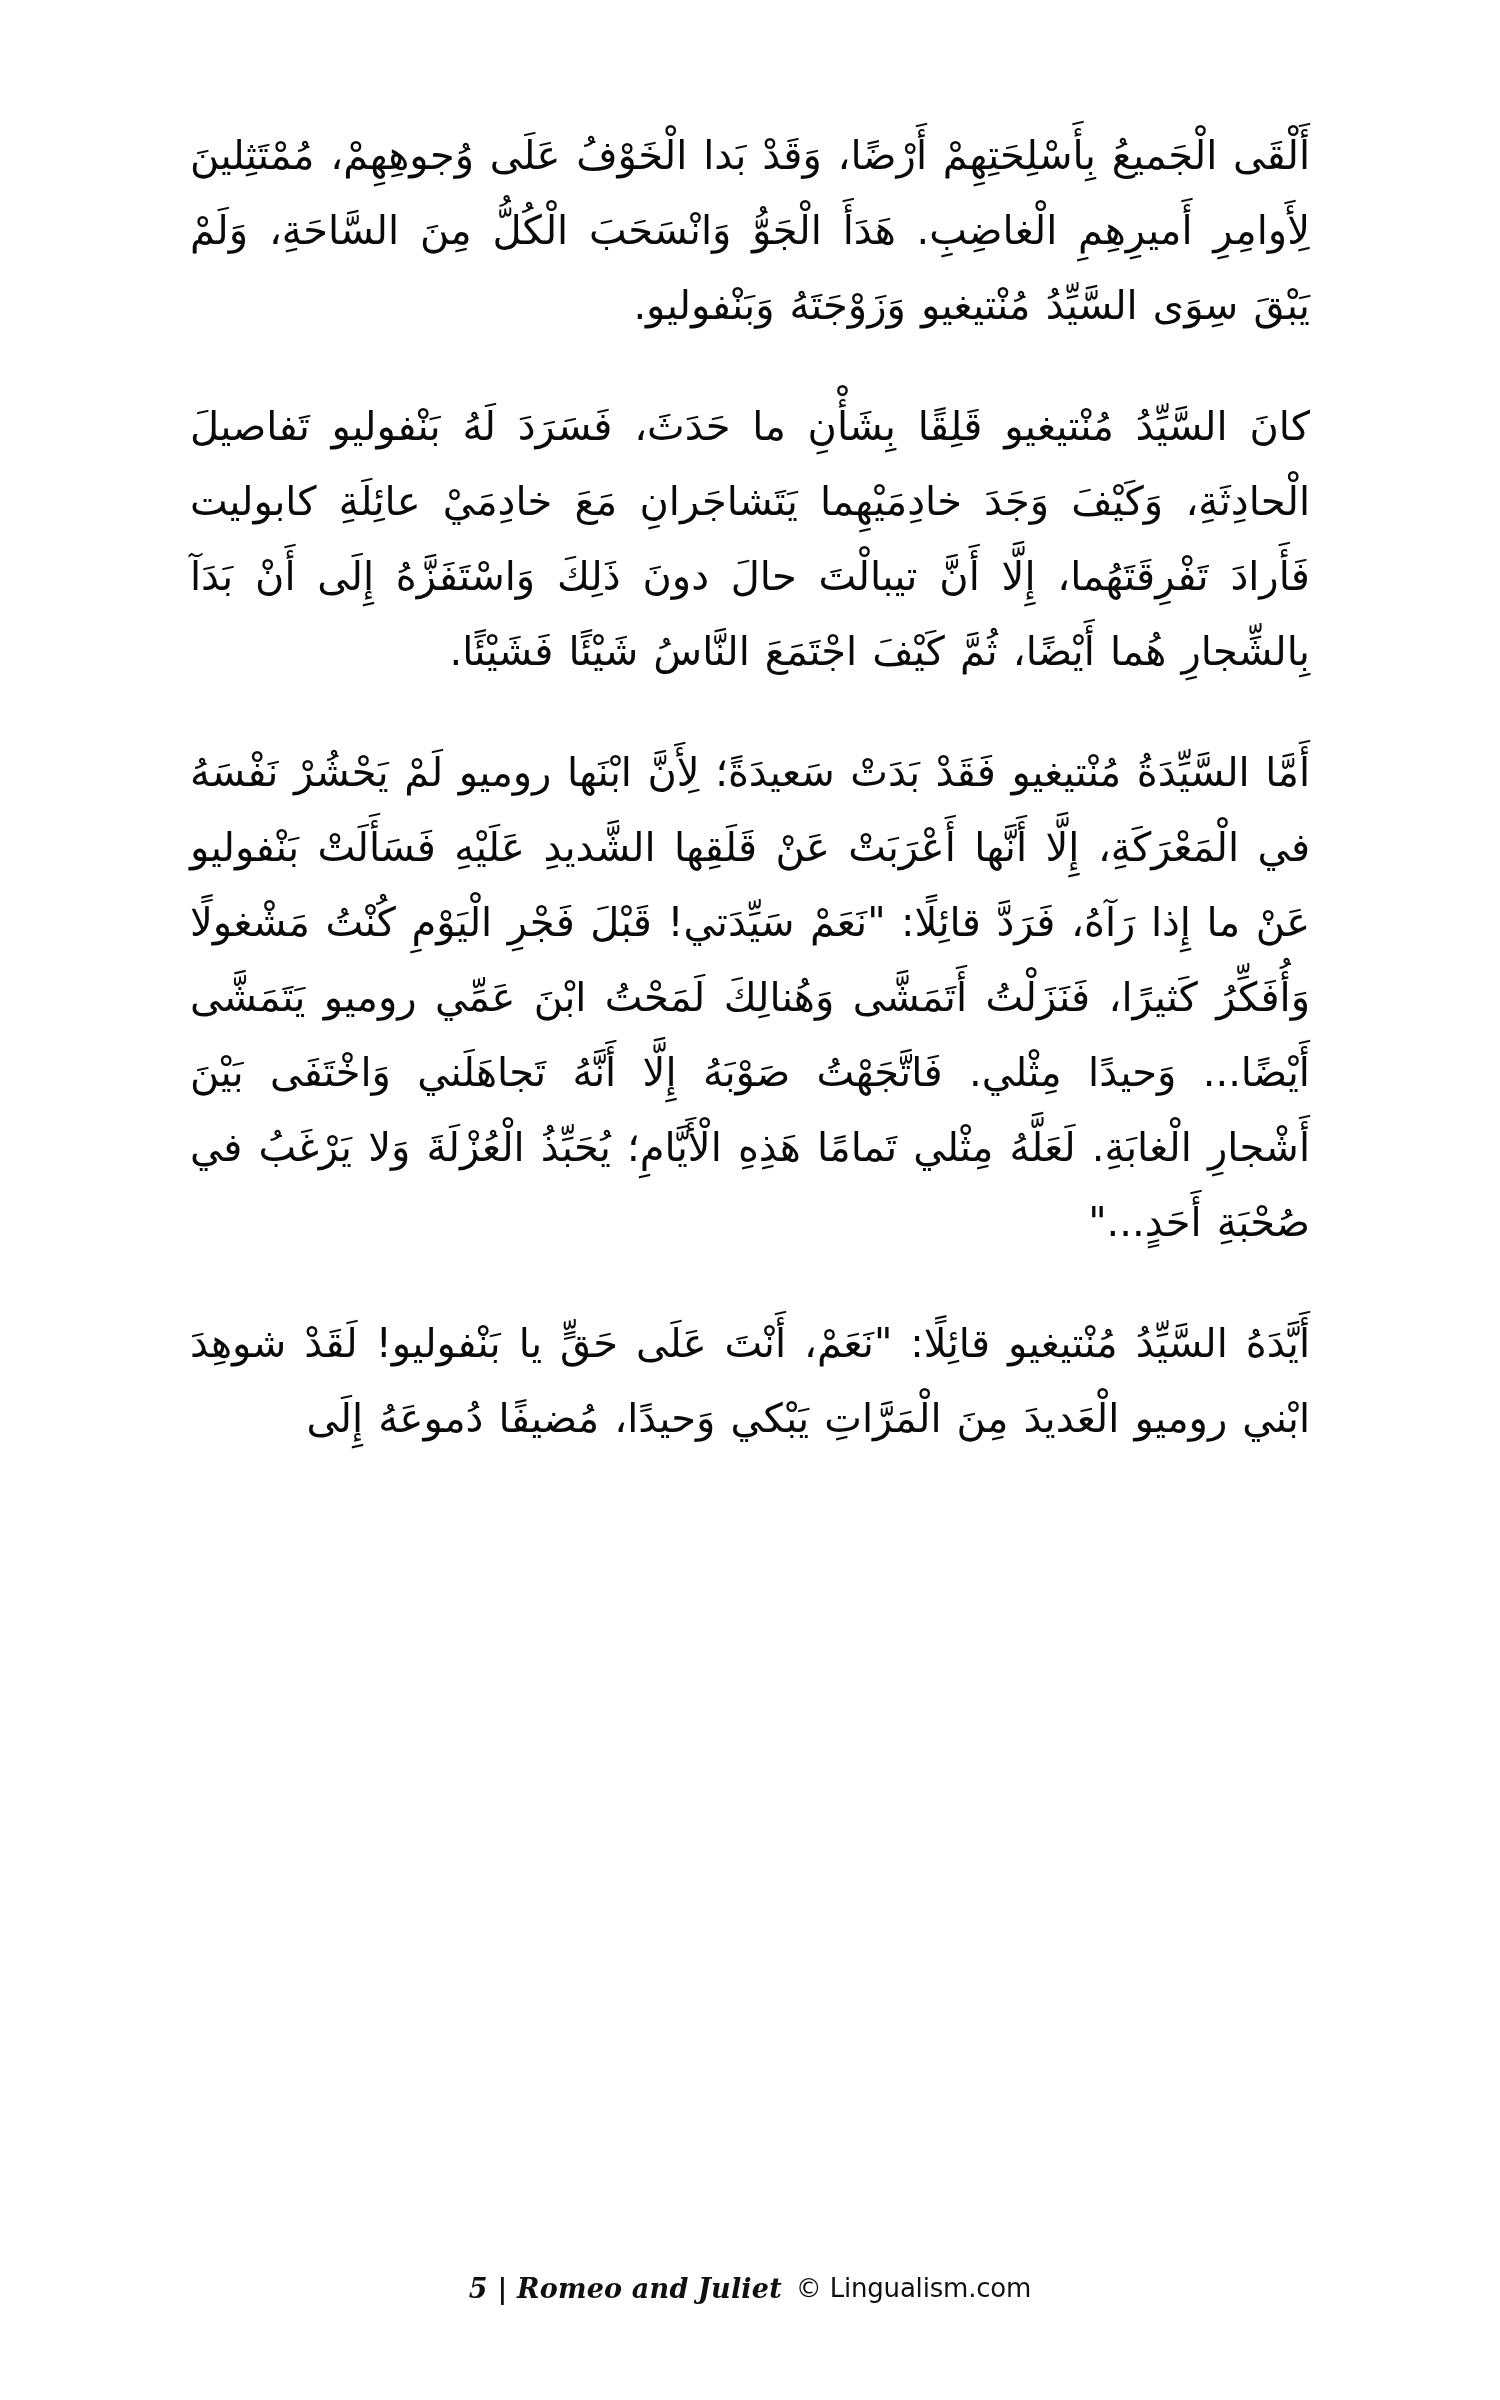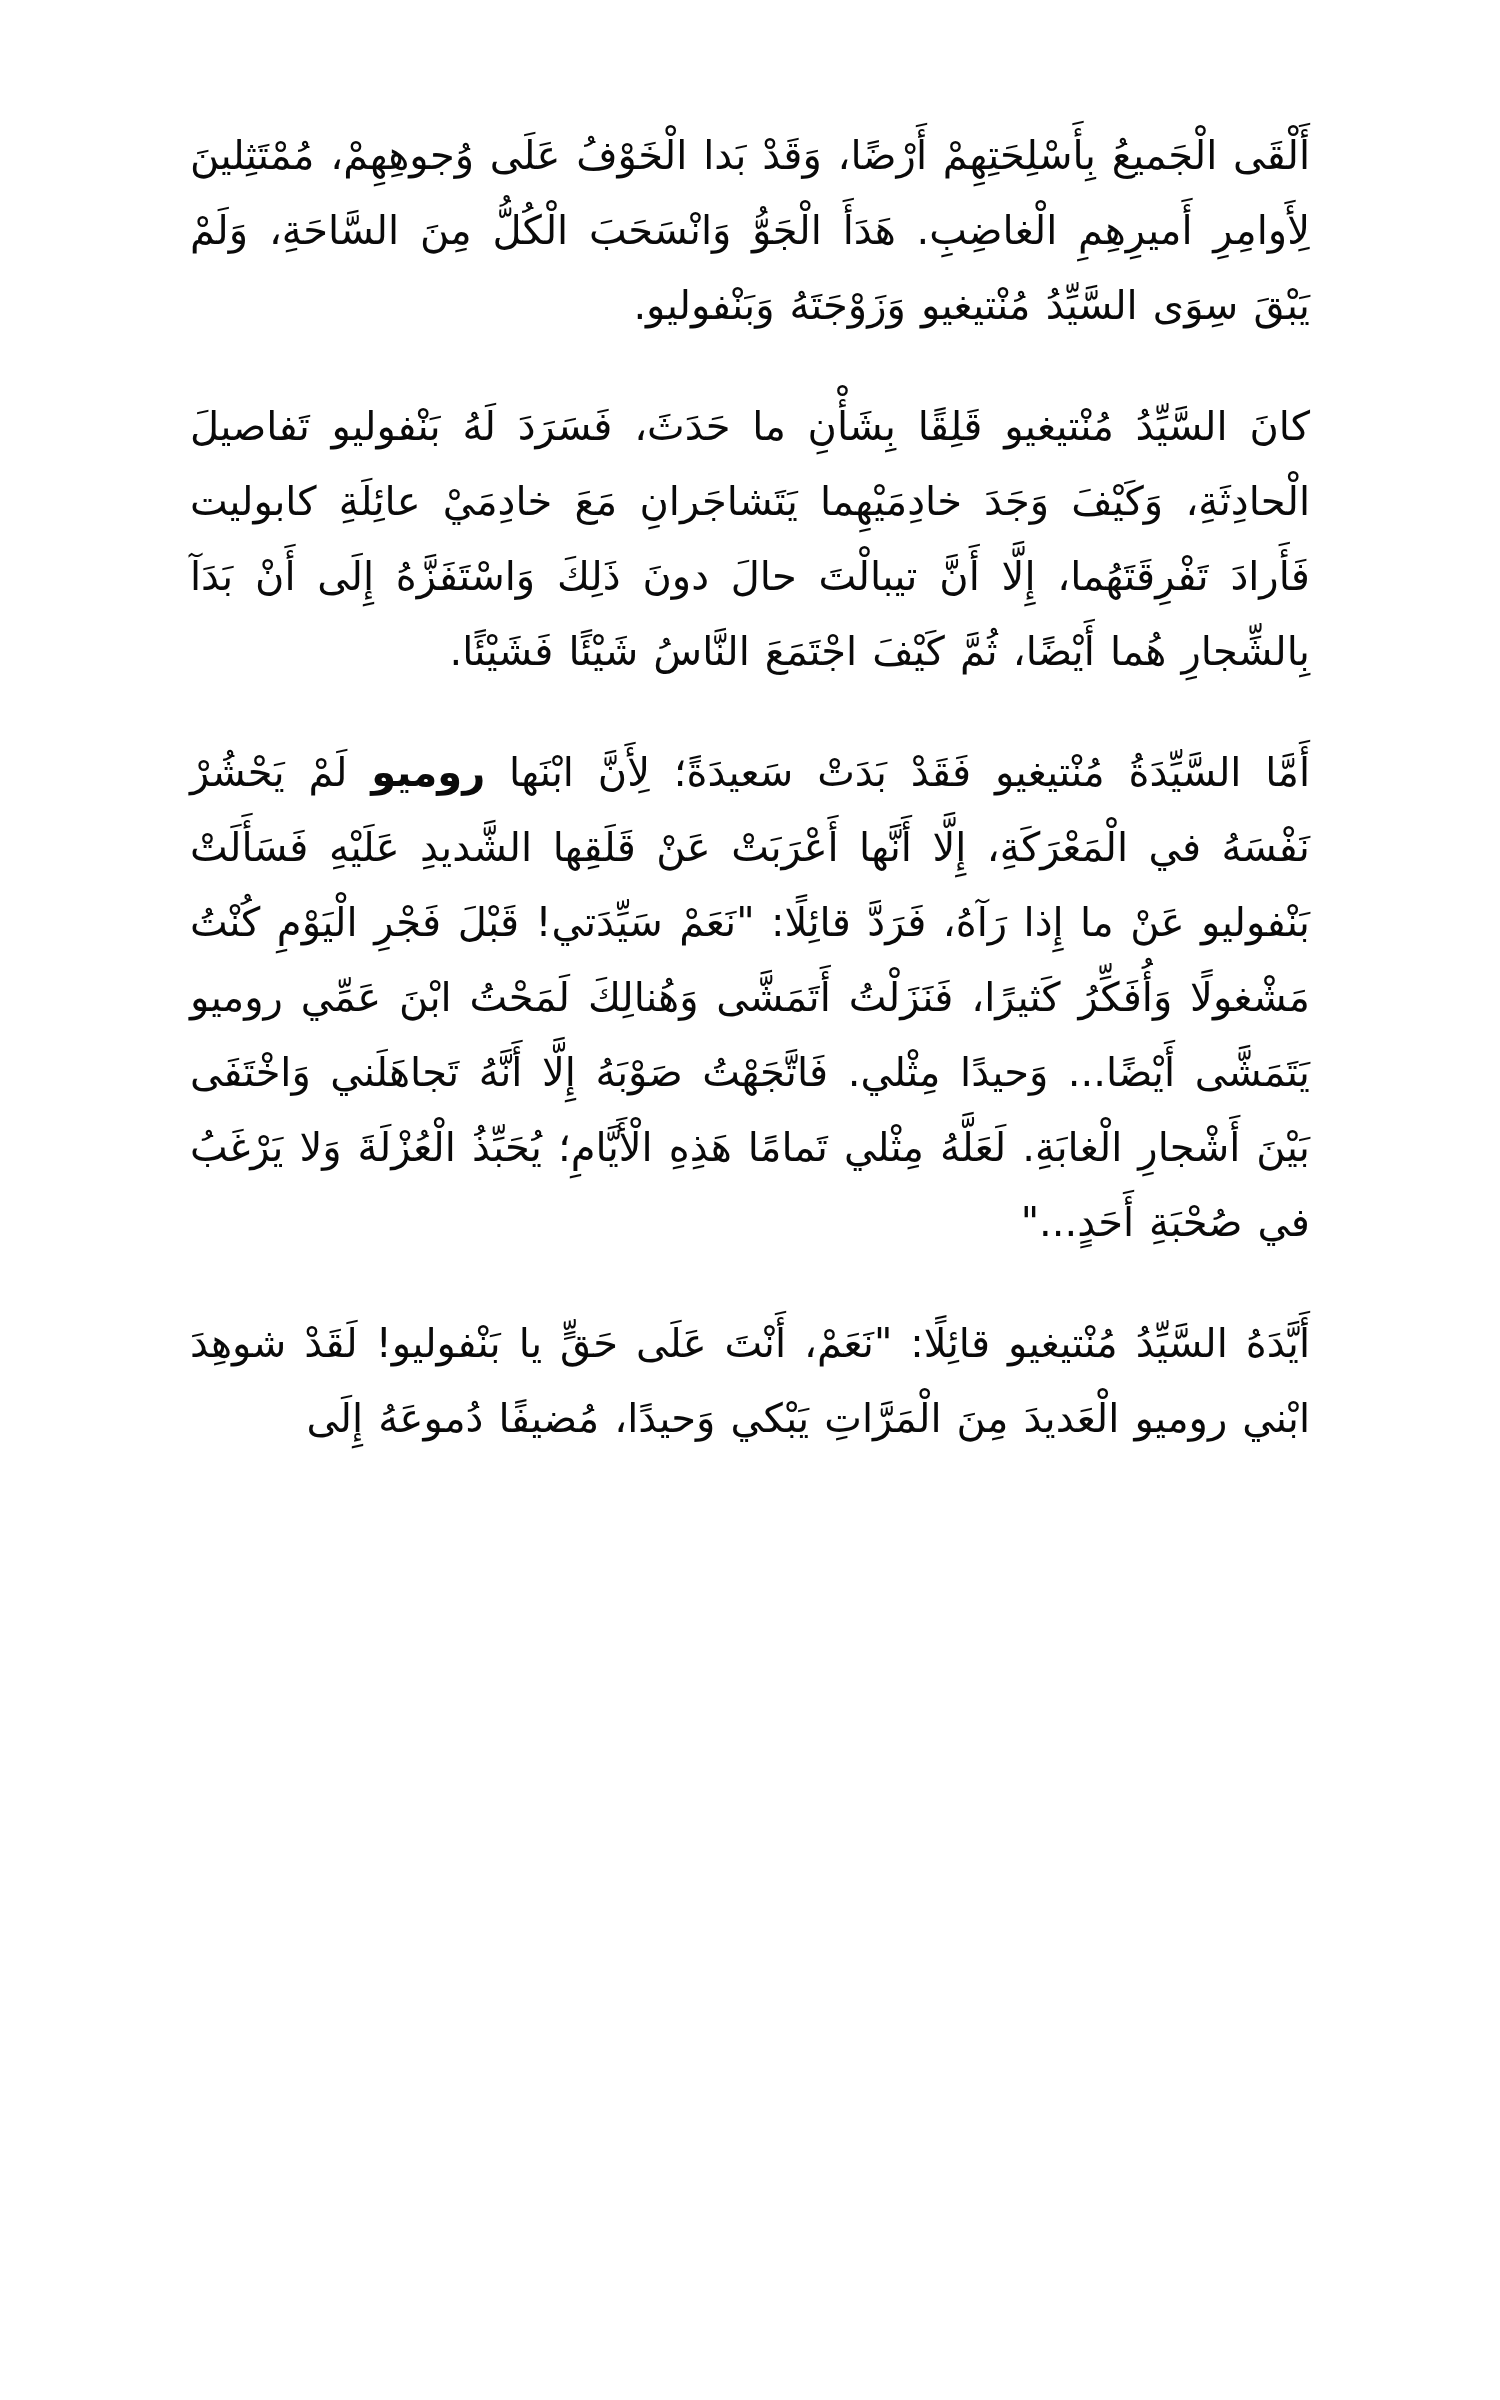--- a/index.html
+++ b/index.html
@@ -40,21 +40,21 @@
     word-spacing: 0.06em;
     letter-spacing: 0;
   }
 
   .para:last-of-type {
     margin-bottom: 0;
   }
 
   
   .para .bold {
-    font-weight: bold;
+    font-weight: normal;
   }
 
   .footer {
     position: absolute;
     left: 0;
     right: 0;
     top: 2258px;
     height: 60px;
     direction: ltr;
     display: flex;
@@ -99,14 +99,18 @@
     <p class="para">
       <span>أَمَّا السَّيِّدَةُ مُنْتيغيو فَقَدْ بَدَتْ سَعيدَةً؛ لِأَنَّ ابْنَها </span><span class="bold">روميو</span><span> لَمْ يَحْشُرْ نَفْسَهُ في الْمَعْرَكَةِ، إِلَّا أَنَّها أَعْرَبَتْ عَنْ قَلَقِها الشَّديدِ عَلَيْهِ فَسَأَلَتْ بَنْفوليو عَنْ ما إِذا رَآهُ، فَرَدَّ قائِلًا: "نَعَمْ سَيِّدَتي! قَبْلَ فَجْرِ الْيَوْمِ كُنْتُ مَشْغولًا وَأُفَكِّرُ كَثيرًا، فَنَزَلْتُ أَتَمَشَّى وَهُنالِكَ لَمَحْتُ ابْنَ عَمِّي روميو يَتَمَشَّى أَيْضًا... وَحيدًا مِثْلي. فَاتَّجَهْتُ صَوْبَهُ إِلَّا أَنَّهُ تَجاهَلَني وَاخْتَفَى بَيْنَ أَشْجارِ الْغابَةِ. لَعَلَّهُ مِثْلي تَمامًا هَذِهِ الْأَيَّامِ؛ يُحَبِّذُ الْعُزْلَةَ وَلا يَرْغَبُ في صُحْبَةِ أَحَدٍ..."</span>
     </p>
 
     <p class="para">
       <span>أَيَّدَهُ السَّيِّدُ مُنْتيغيو قائِلًا: "نَعَمْ، أَنْتَ عَلَى حَقٍّ يا بَنْفوليو! لَقَدْ شوهِدَ ابْني روميو الْعَديدَ مِنَ الْمَرَّاتِ يَبْكي وَحيدًا، مُضيفًا دُموعَهُ إِلَى</span>
     </p>
 
   </div>
 
+  <div class="footer">
+    <span class="footer-title">5 | Romeo and Juliet</span>
+    <span class="footer-credit">© Lingualism.com</span>
+  </div>
 
 </div>
 
 </body></html>

